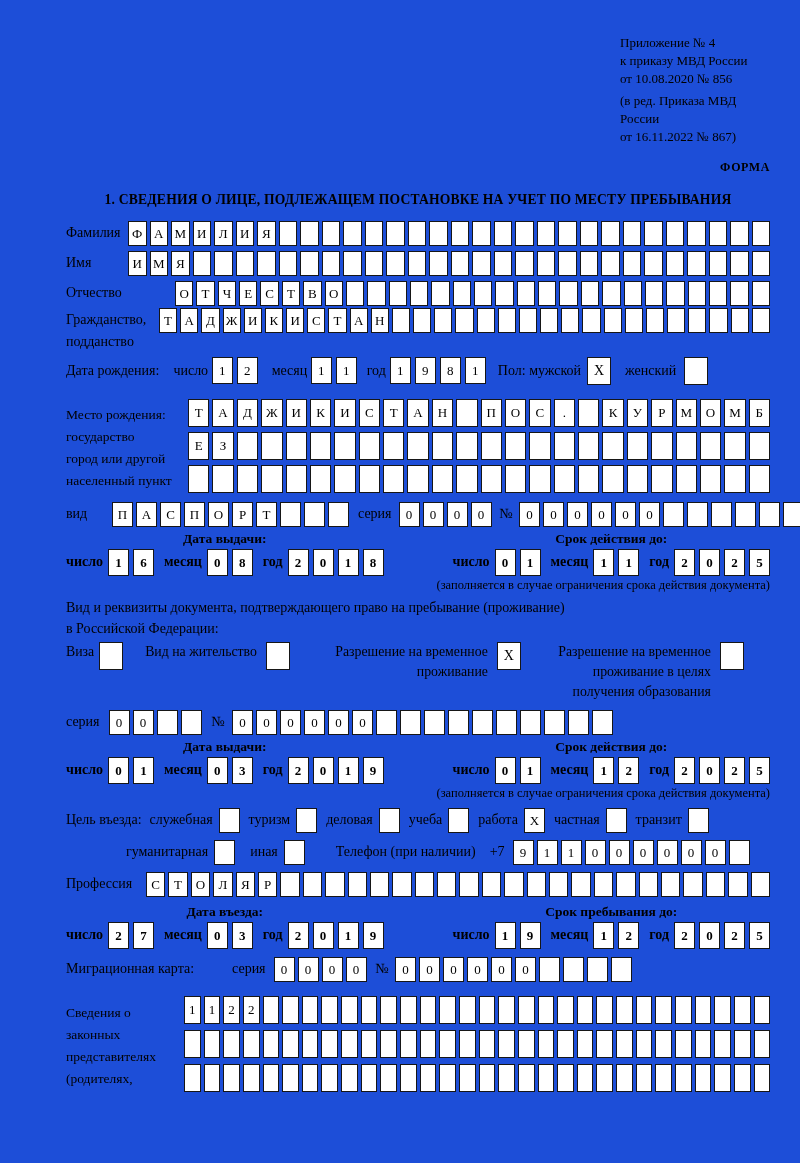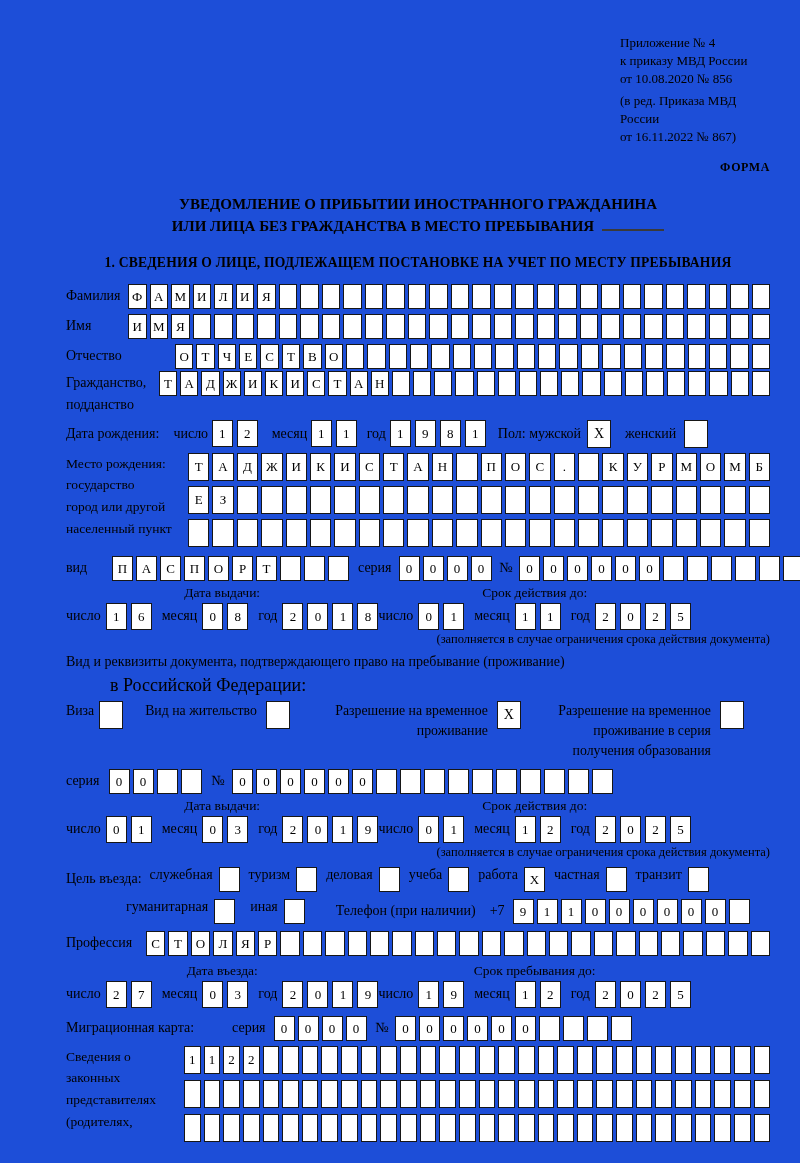--- a/index.html
+++ b/index.html
@@ -29,65 +29,61 @@
     height:23px;border:1.6px solid #161616;background:#fff;
     display:flex;align-items:center;justify-content:center;
     font-size:13px;line-height:1;
   }
   .cells.tall .cell{height:26px;}
   .cells.date{gap:4px;}
   .cells.date .cell{flex:0 0 19px;width:19px;height:25px;}
   .cells.cb .cell{flex:0 0 22px;width:22px;height:26px;font-size:14px;}
   .cells.cbs .cell{flex:0 0 19px;width:19px;height:23px;font-size:13px;}
   
-  .split{display:flex;margin-top:5px;align-items:flex-start;}
+  .split{display:flex;margin-top:14px;align-items:center;}
   .split .llabels{flex:0 0 122px;font-size:13.5px;line-height:1.62;}
   .split .rrows{flex:1;}
   .split .rrows .cells{margin-bottom:5px;}
   
   .doc-heading{margin-top:4px;text-align:center;font-weight:700;font-size:13.8px;}
   
-  .dates-pair{display:flex;justify-content:flex-start;margin-top:4px;}
+  .dates-pair{display:flex;justify-content:space-between;margin-top:4px;font-weight:bold;}
   .date-group .dg-header{text-align:center;font-size:13.5px;margin-bottom:2px;}
   .dg-row{display:flex;align-items:center;}
   .dg-row .dlab{margin-right:5px;}
   .dg-row .gap{width:10px;}
   .note-right{text-align:right;font-size:12.5px;margin-top:2px;}
   
   .intro{margin-top:7px;font-size:14px;}
-  .intro2{margin-top:5px;font-size:18px;margin-left:44px;}
+  .intro2{margin-top:5px;font-size:14px;}
   .options{display:flex;align-items:flex-start;margin-top:5px;}
   .option{display:flex;align-items:flex-start;}
   .option .olabel{font-size:13.8px;text-align:right;line-height:1.45;}
   .option .cells{margin-left:9px;margin-top:0;}
   
   .purpose-row{display:flex;align-items:center;margin-top:7px;flex-wrap:nowrap;}
-  .purpose-item{display:flex;margin-right:9px;}
+  .purpose-item{display:flex;align-items:center;margin-right:9px;}
   .purpose-item .plabel{margin-right:6px;white-space:nowrap;}
   
   .inline-gap{width:14px;}
 </style>
 </head>
 <body>
 
 <div class="page">
 
   <div class="annex">
     <div>Приложение № 4</div>
     <div>к приказу МВД России</div>
     <div>от 10.08.2020 № 856</div>
     <div class="note">(в ред. Приказа МВД России</div>
     <div>от 16.11.2022 № 867)</div>
   </div>
   <div class="forma">ФОРМА</div>
 
-  <div class="title">
-    <div>УВЕДОМЛЕНИЕ О ПРИБЫТИИ ИНОСТРАННОГО ГРАЖДАНИНА</div>
-    <div><span>ИЛИ ЛИЦА БЕЗ ГРАЖДАНСТВА В МЕСТО ПРЕБЫВАНИЯ</span><span class="blank-line"></span></div>
-  </div>
 
   <div class="section-heading">1. СВЕДЕНИЯ О ЛИЦЕ, ПОДЛЕЖАЩЕМ ПОСТАНОВКЕ НА УЧЕТ ПО МЕСТУ ПРЕБЫВАНИЯ</div>
 
   <div class="frow" style="margin-top:13px;">
     <div class="flabel" style="flex-basis:62px;">Фамилия</div>
     <div class="cells grow">
         <span class="cell">Ф</span>
         <span class="cell">А</span>
         <span class="cell">М</span>
         <span class="cell">И</span>
@@ -458,21 +454,21 @@
         <div>Разрешение на временное</div>
         <div>проживание</div>
       </div>
       <div class="cells cb">
           <span class="cell">X</span>
         </div>
     </div>
     <div class="option" style="margin-left:18px;">
       <div class="olabel" style="width:172px;">
         <div>Разрешение на временное</div>
-        <div>проживание в серия</div>
+        <div>проживание в целях</div>
         <div>получения образования</div>
       </div>
       <div class="cells cb">
           <span class="cell"></span>
         </div>
     </div>
   </div>
 
   <div class="frow" style="margin-top:8px;">
     <div class="flabel">серия</div>

